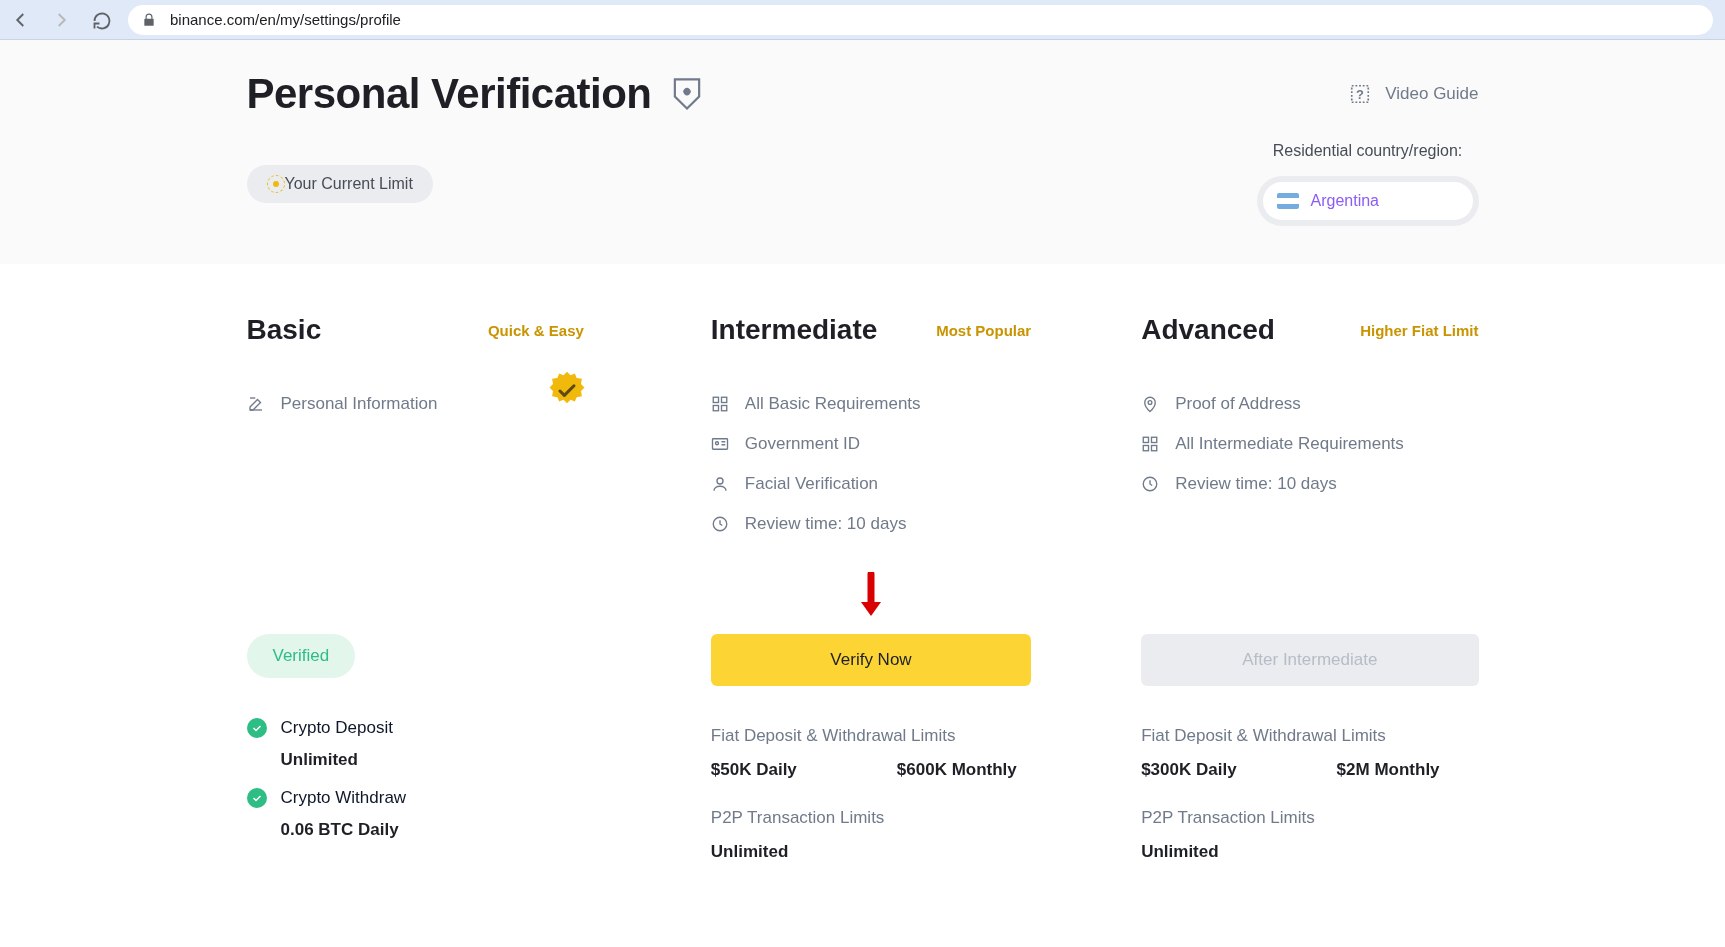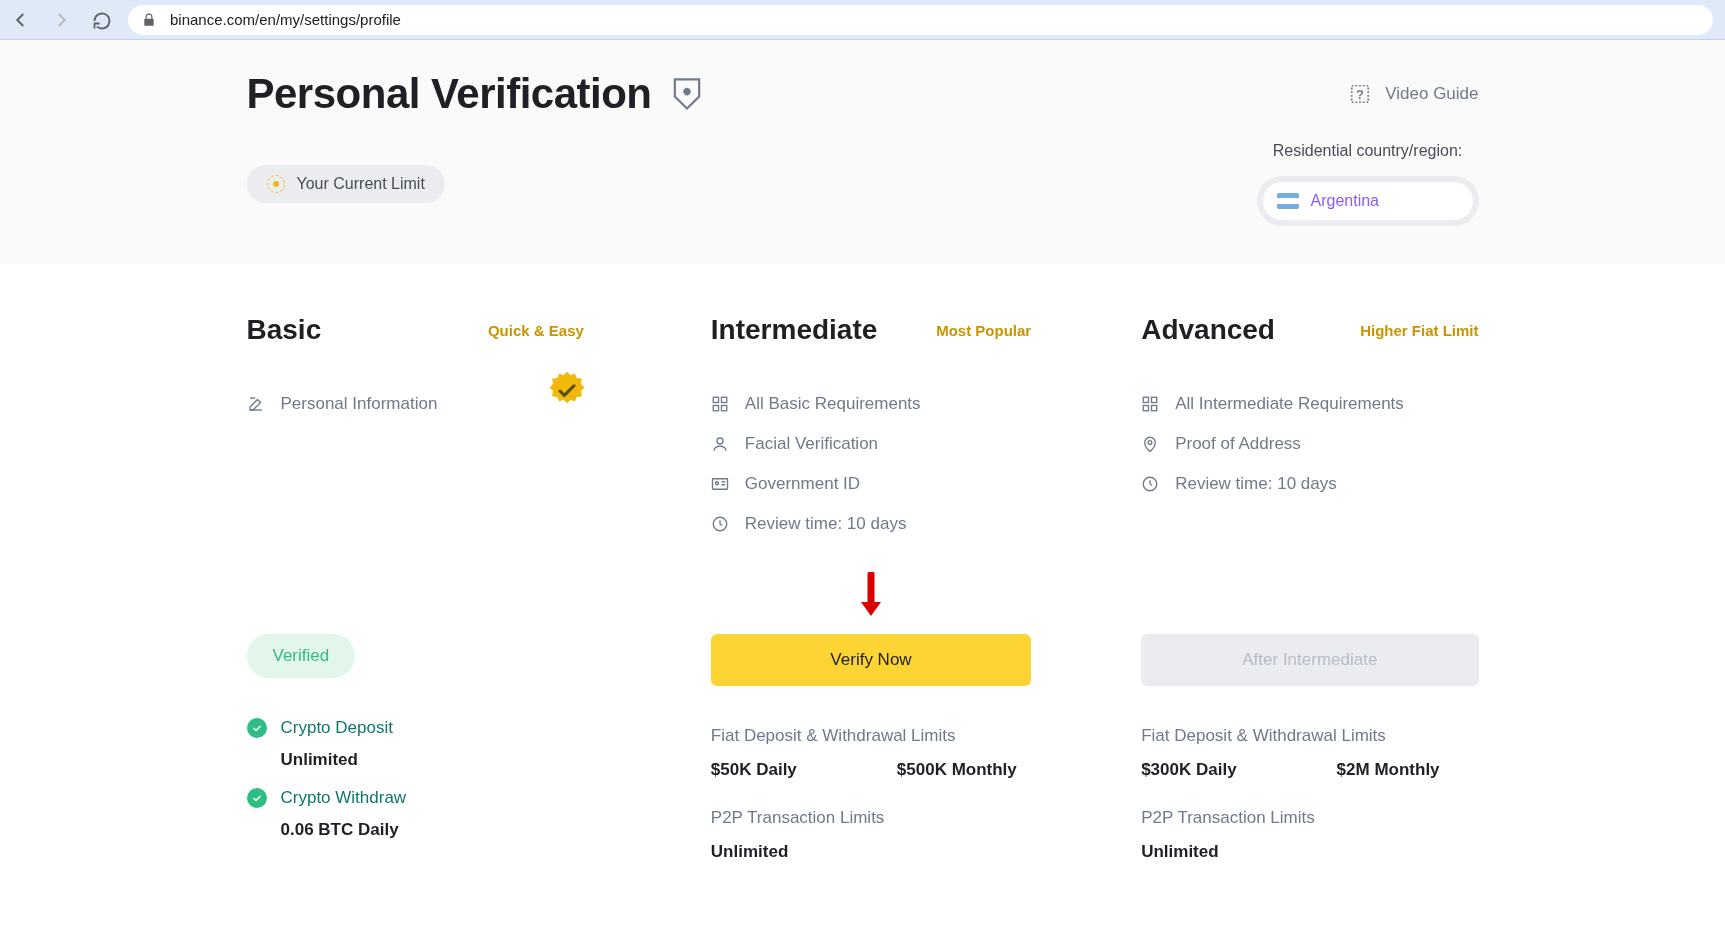--- a/index.html
+++ b/index.html
@@ -17,21 +17,21 @@
 .header-section { background: #fafafa; padding: 30px 0 38px; }
 .container { max-width: 1280px; margin: 0 auto; padding: 0 24px; }
 .title-row { display: flex; align-items: center; justify-content: space-between; }
 .title-left { display: flex; align-items: center; gap: 20px; }
 .page-title { font-size: 42px; font-weight: 600; color: #1e2026; letter-spacing: -0.5px; }
 .shield-icon { width: 30px; height: 34px; color: #707a8a; }
 .video-guide { display: flex; align-items: center; gap: 14px; color: #707a8a; font-size: 17px; cursor: pointer; }
 .vg-icon { width: 22px; height: 22px; }
 
 .limit-row { margin-top: 24px; display: flex; align-items: center; justify-content: space-between; }
-.limit-pill { background: #eaecef; border-radius: 30px; padding: 10px 20px; display: flex; align-items: center; gap: 12px; color: #474d57; font-size: 16px; }
+.limit-pill { background: #eaecef; border-radius: 30px; padding: 10px 20px; display: flex; align-items: center; color: #474d57; font-size: 16px; }
 .limit-dot { width: 18px; height: 18px; border-radius: 50%; border: 1.5px dashed #f0b90b; display:inline-flex; align-items:center; justify-content:center;}
 .limit-dot::after{content:'';width:6px;height:6px;background:#f0b90b;border-radius:50%;}
 
 .country-block { display: flex; align-items: center; gap: 16px; flex-direction: column; }
 .country-label { color: #474d57; font-size: 16px; }
 .country-pill { background: #eaecef; border-radius: 30px; padding: 6px 6px 6px 6px; display:flex; align-items:center; }
 .country-inner { background: #fff; border-radius: 24px; padding: 10px 70px 10px 14px; display: flex; align-items: center; gap: 12px; min-width: 210px; cursor: pointer; }
 .flag { width: 22px; height: 16px; border-radius: 2px; background: linear-gradient(to bottom, #74acdf 33%, #fff 33%, #fff 66%, #74acdf 66%); position:relative; display:inline-block;}
 .country-name { font-size: 16px; color: #8b5cf6; }
 
@@ -48,21 +48,21 @@
 .badge-seal { width: 42px; height: 42px; margin-left: auto; }
 
 .req-block { min-height: 180px; }
 
 .status-row { margin-top: 60px; margin-bottom: 40px; }
 .verified-pill { background: #e2f6ec; color: #2ebd85; font-size: 17px; padding: 12px 26px; border-radius: 30px; display: inline-block; font-weight: 500; }
 .btn-verify { background: #fcd535; color: #1e2026; font-size: 17px; font-weight: 500; padding: 16px 0; width: 100%; border: none; border-radius: 6px; cursor: pointer; }
 .btn-disabled { background: #eaecef; color: #b7bdc6; font-size: 17px; font-weight: 500; padding: 16px 0; width: 100%; border: none; border-radius: 6px; }
 
 .limit-item { margin-bottom: 18px; }
-.limit-row-check { display: flex; align-items: center; gap: 14px; color: #0f766e; font-size: 17px; margin-bottom: 12px; }
+.limit-row-check { display: flex; align-items: center; gap: 14px; color: #0f172a; font-size: 17px; margin-bottom: 12px; }
 .check-circ { width: 20px; height: 20px; background: #2ebd85; border-radius: 50%; display: flex; align-items: center; justify-content: center; color: #fff; flex-shrink:0;}
 .limit-val { font-weight: 600; color: #1e2026; font-size: 17px; margin-left: 34px; }
 
 .limit-label-plain { color: #707a8a; font-size: 17px; margin-bottom: 14px; }
 .limit-vals-row { display: flex; gap: 100px; font-weight: 600; color: #1e2026; font-size: 17px; }
 
 .arrow-annotation { position: absolute; left: 50%; transform: translateX(-50%); top: -62px; }
 .arrow-svg { width: 26px; height: 48px; }
 .tier-mid { position: relative; margin-left: 17px; }
 
@@ -211,35 +211,35 @@
                     <rect x="14" y="3" width="7" height="7"></rect>
                     <rect x="3" y="14" width="7" height="7"></rect>
                     <rect x="14" y="14" width="7" height="7"></rect>
                   </svg>
                 </span>
               <span class="req-label">All Basic Requirements</span>
             </div>
             <div class="req-row">
               <span class="req-icon">
                   <svg viewBox="0 0 24 24" width="18" height="18" fill="none" stroke="currentColor" stroke-width="1.8">
-                    <circle cx="12" cy="8" r="4"></circle>
-                    <path d="M4 21c0-4 4-6 8-6s8 2 8 6"></path>
-                  </svg>
-                </span>
-              <span class="req-label">Facial Verification</span>
-            </div>
-            <div class="req-row">
-              <span class="req-icon">
-                  <svg viewBox="0 0 24 24" width="18" height="18" fill="none" stroke="currentColor" stroke-width="1.8">
                     <rect x="2" y="5" width="20" height="14" rx="1"></rect>
                     <circle cx="8" cy="11" r="2"></circle>
                     <path d="M14 9h5M14 13h5"></path>
                   </svg>
                 </span>
               <span class="req-label">Government ID</span>
+            </div>
+            <div class="req-row">
+              <span class="req-icon">
+                  <svg viewBox="0 0 24 24" width="18" height="18" fill="none" stroke="currentColor" stroke-width="1.8">
+                    <circle cx="12" cy="8" r="4"></circle>
+                    <path d="M4 21c0-4 4-6 8-6s8 2 8 6"></path>
+                  </svg>
+                </span>
+              <span class="req-label">Facial Verification</span>
             </div>
             <div class="req-row">
               <span class="req-icon">
                   <svg viewBox="0 0 24 24" width="18" height="18" fill="none" stroke="currentColor" stroke-width="1.8">
                     <circle cx="12" cy="12" r="9"></circle>
                     <path d="M12 7v5l3 2"></path>
                   </svg>
                 </span>
               <span class="req-label">Review time: 10 days</span>
             </div>
@@ -251,55 +251,55 @@
                   <path d="M13 2v32" stroke="#d80000" stroke-width="7" stroke-linecap="round"></path>
                   <path d="M3 30l10 14 10-14z" fill="#d80000"></path>
                 </svg>
             </div>
             <button class="btn-verify">Verify Now</button>
           </div>
 
           <div class="limit-label-plain">Fiat Deposit &amp; Withdrawal Limits</div>
           <div class="limit-vals-row">
             <span>$50K Daily</span>
-            <span>$500K Monthly</span>
+            <span>$600K Monthly</span>
           </div>
           <div class="limit-label-plain" style="margin-top:28px;">P2P Transaction Limits</div>
           <div style="font-weight:600;color:#1e2026;font-size:17px;">Unlimited</div>
         </div>
 
         <div class="tier">
           <div class="tier-header">
             <div class="tier-name">Advanced</div>
             <div class="tier-tag">Higher Fiat Limit</div>
           </div>
           <div class="req-block">
             <div class="req-row">
               <span class="req-icon">
                   <svg viewBox="0 0 24 24" width="18" height="18" fill="none" stroke="currentColor" stroke-width="1.8">
+                    <path d="M12 22s7-6 7-12a7 7 0 1 0-14 0c0 6 7 12 7 12z"></path>
+                    <circle cx="12" cy="10" r="2.5"></circle>
+                  </svg>
+                </span>
+              <span class="req-label">Proof of Address</span>
+            </div>
+            <div class="req-row">
+              <span class="req-icon">
+                  <svg viewBox="0 0 24 24" width="18" height="18" fill="none" stroke="currentColor" stroke-width="1.8">
                     <rect x="3" y="3" width="7" height="7"></rect>
                     <rect x="14" y="3" width="7" height="7"></rect>
                     <rect x="3" y="14" width="7" height="7"></rect>
                     <rect x="14" y="14" width="7" height="7"></rect>
                   </svg>
                 </span>
               <span class="req-label">All Intermediate Requirements</span>
             </div>
             <div class="req-row">
               <span class="req-icon">
                   <svg viewBox="0 0 24 24" width="18" height="18" fill="none" stroke="currentColor" stroke-width="1.8">
-                    <path d="M12 22s7-6 7-12a7 7 0 1 0-14 0c0 6 7 12 7 12z"></path>
-                    <circle cx="12" cy="10" r="2.5"></circle>
-                  </svg>
-                </span>
-              <span class="req-label">Proof of Address</span>
-            </div>
-            <div class="req-row">
-              <span class="req-icon">
-                  <svg viewBox="0 0 24 24" width="18" height="18" fill="none" stroke="currentColor" stroke-width="1.8">
                     <circle cx="12" cy="12" r="9"></circle>
                     <path d="M12 7v5l3 2"></path>
                   </svg>
                 </span>
               <span class="req-label">Review time: 10 days</span>
             </div>
           </div>
 
           <div class="status-row">
             <button class="btn-disabled">After Intermediate</button>

